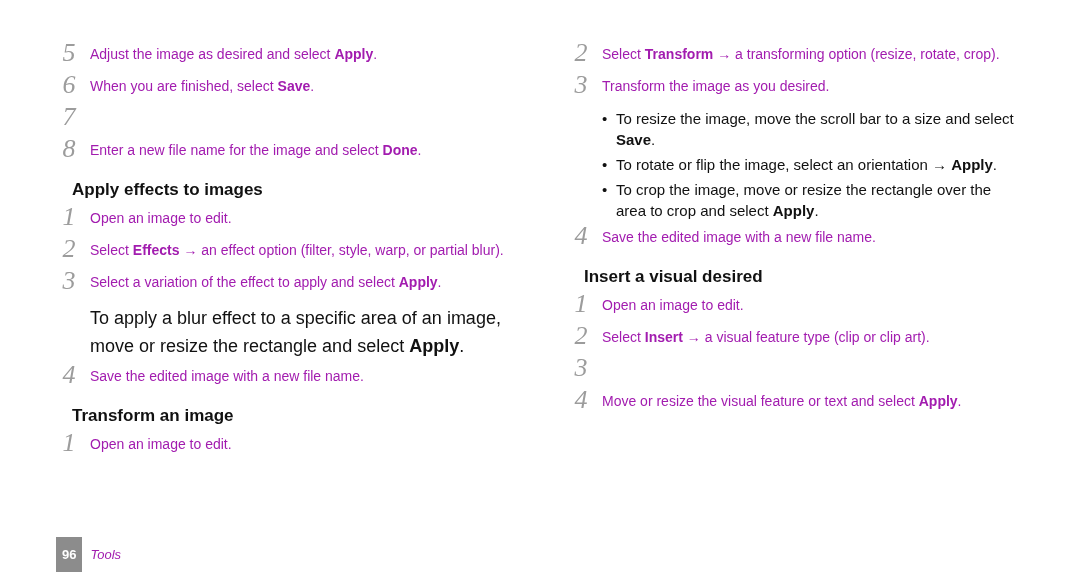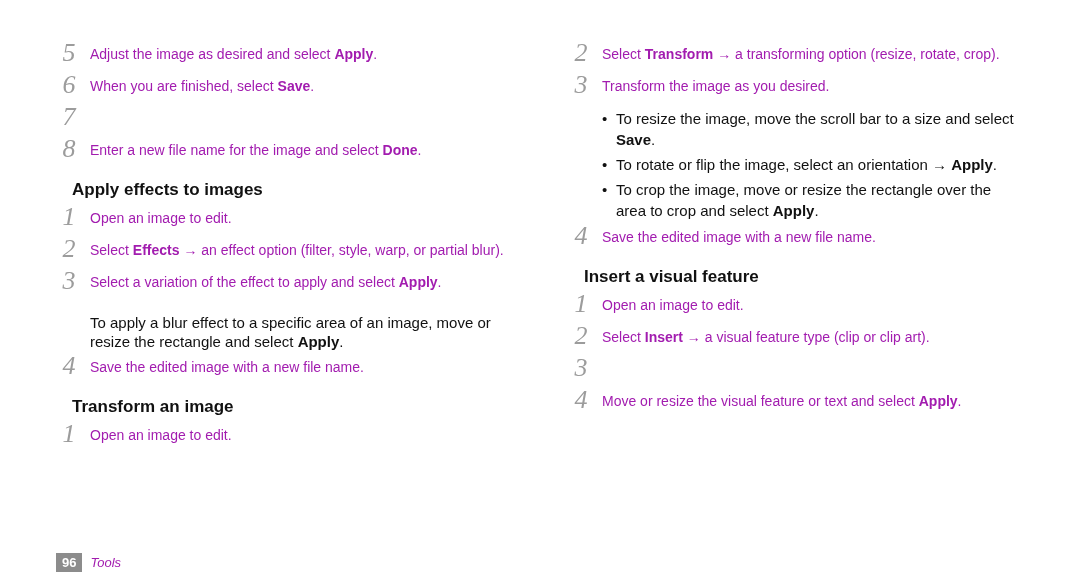--- a/index.html
+++ b/index.html
@@ -3,27 +3,27 @@
 <meta charset="utf-8">
 <style>
   html,body{margin:0;padding:0;background:#fff;color:#111;font-family:"Segoe UI",Arial,sans-serif}
   .page{width:1080px;height:586px;position:relative;box-sizing:border-box;padding:44px 56px 0 56px}
   .cols{display:flex;gap:56px;height:100%}
   .col{flex:1;min-width:0}
   .step{display:flex;align-items:flex-start;margin-bottom:6px}
   .num{font-family:Georgia,"Times New Roman",serif;font-style:italic;font-size:26px;line-height:26px;color:#9c9c9c;width:26px;text-align:center;flex:none;margin-right:8px;position:relative;top:-4px}
   .body{font-size:14px;line-height:21px;color:#a21caf}
   .section{font-weight:700;font-size:17px;margin:14px 0 8px 16px}
-  .sub{margin-left:34px;font-size:15px;line-height:19px;margin-top:15px}
+  .sub{margin-left:34px;font-size:18px;line-height:28px;margin-top:6px}
   .bul{display:flex;margin-left:34px;font-size:15px;line-height:21px;margin-top:4px}
   .bul .dot{flex:none;width:14px}
   .bul .txt{flex:1}
   b{font-weight:700}
   .footer{position:absolute;left:56px;bottom:14px;display:flex;align-items:center;gap:8px;font-size:13px}
-  .pno{background:#8c8c8c;color:#fff;padding:2px 6px;font-weight:600}
+  .pno{background:#8c8c8c;color:#fff;padding:10px 6px;font-weight:600}
   .sec{font-style:italic;color:#a21caf}
 </style>
 </head>
 <body>
 
 <div class="page">
   <div class="cols">
 
     <div class="col">
 
@@ -123,21 +123,21 @@
         <div class="txt">
           <span>To crop the image, move or resize the rectangle over the area to crop and select </span><b>Apply</b><span>.</span>
         </div>
       </div>
 
       <div class="step" style="margin-top:6px">
         <div class="num">4</div>
         <div class="body">Save the edited image with a new file name.</div>
       </div>
 
-      <div class="section">Insert a visual feature</div>
+      <div class="section">Insert a visual desired</div>
 
       <div class="step">
         <div class="num">1</div>
         <div class="body">Open an image to edit.</div>
       </div>
 
       <div class="step">
         <div class="num">2</div>
         <div class="body">
           <span>Select </span><b>Insert</b><span> → a visual feature type (clip or clip art).</span>

